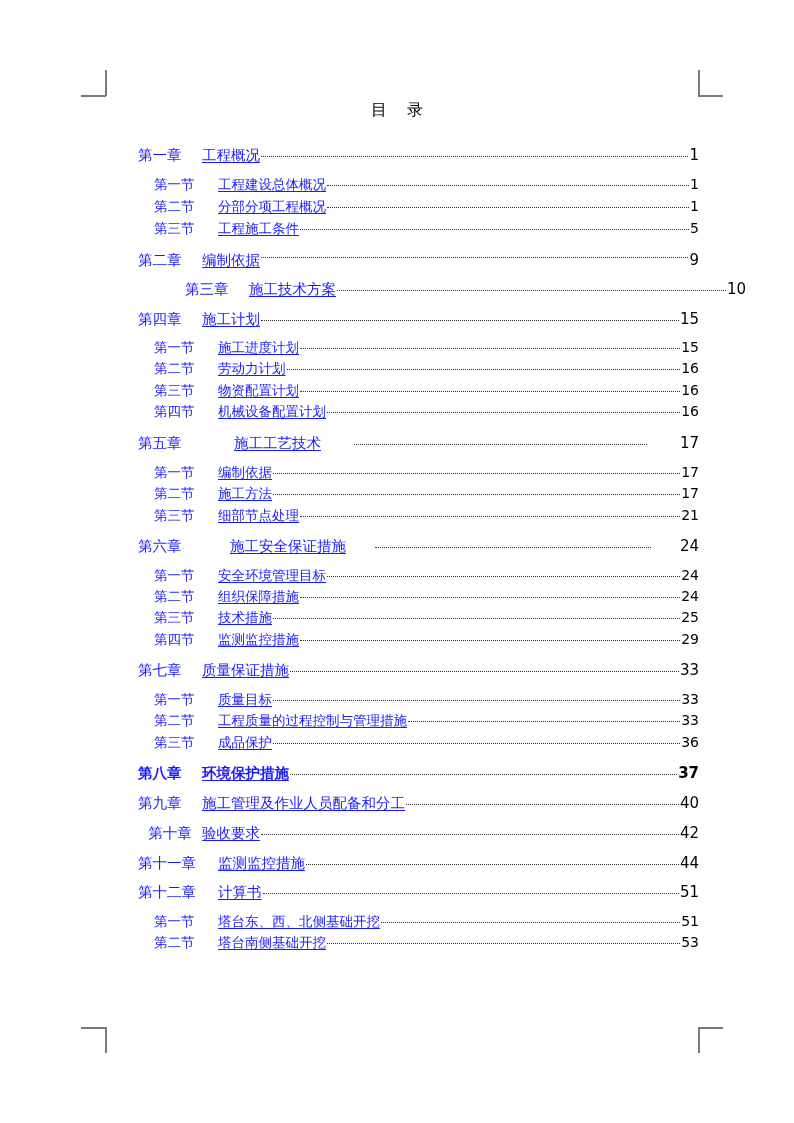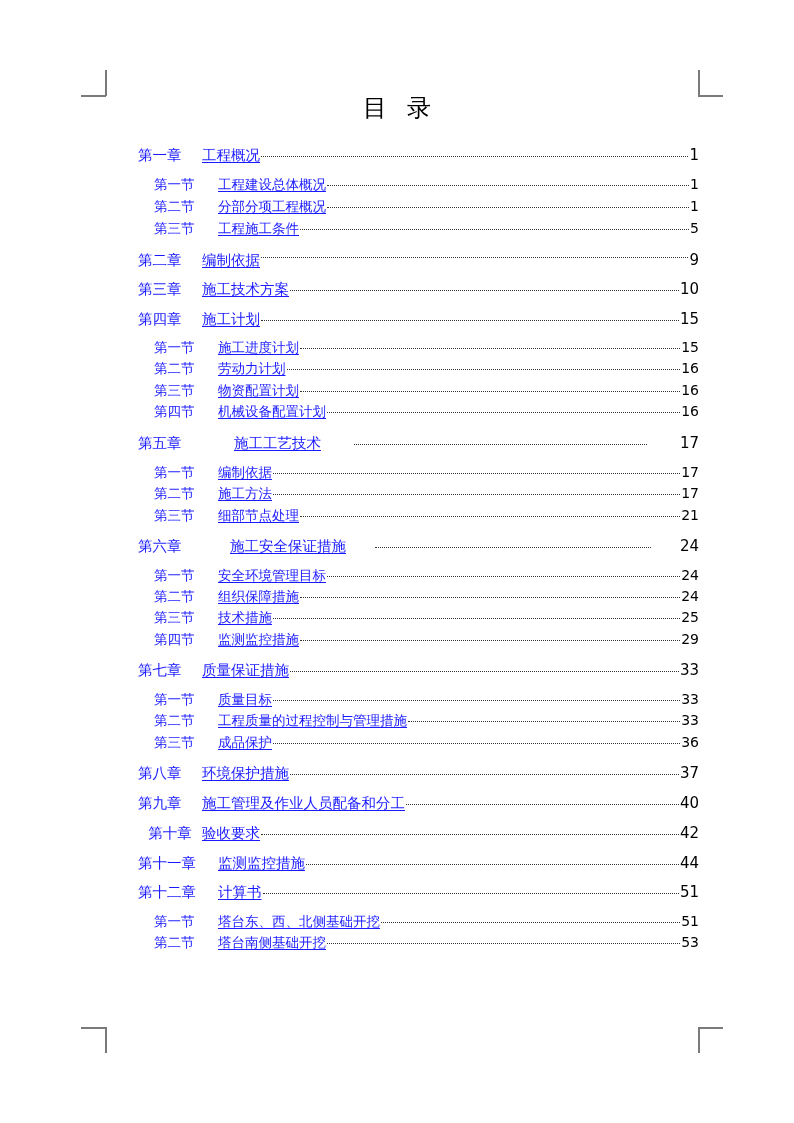--- a/index.html
+++ b/index.html
@@ -1,20 +1,20 @@
 <!DOCTYPE html>
 <html><head>
 <meta charset="utf-8">
 <style>
   html, body { margin: 0; padding: 0; background: #ffffff; }
   body { width: 794px; height: 1123px; position: relative; overflow: hidden;
          font-family: "DejaVu Sans", "Liberation Sans", sans-serif; }
   .corner { position: absolute; background: #7a7a7a; }
-  .title { position: absolute; left: 0; width: 794px; top: 92px; text-align: center;
-           font-size: 24px; color: #000; letter-spacing: 0; }
+  .title { position: absolute; left: 0; width: 794px; top: 100px; text-align: center;
+           font-size: 16px; color: #000; letter-spacing: 0; }
   .title span { display: inline-block; }
   .title .gap { width: 20px; }
   .toc-row { position: absolute; display: flex; align-items: baseline; height: 20px; }
   .toc-row.chapter { left: 138px; width: 561px; font-size: 14.5px; }
   .toc-row.section { left: 154px; width: 545px; font-size: 13.5px; justify-content: center; }
   .toc-row a { color: #1a1aff; text-decoration: underline; text-decoration-thickness: 1px;
                text-underline-offset: 2px; white-space: nowrap; cursor: pointer; }
   .num-label { display: inline-block; }
   .chapter .num-label { width: 64px; }
   .chapter.long .num-label { width: 80px; }
@@ -64,21 +64,21 @@
       <a>工程施工条件</a>
       <span class="leader"></span>
       <span class="page">5</span>
     </div>
     <div class="toc-row chapter" style="top: 250px; align-items: center;">
       <a><span class="num-label">第二章</span></a>
       <a>编制依据</a>
       <span class="leader"></span>
       <span class="page">9</span>
     </div>
-    <div class="toc-row chapter" style="top: 280px;">
+    <div class="toc-row chapter" style="top: 280px; margin-left: 47px;">
       <a><span class="num-label">第三章</span></a>
       <a>施工技术方案</a>
       <span class="leader"></span>
       <span class="page">10</span>
     </div>
     <div class="toc-row chapter" style="top: 310px;">
       <a><span class="num-label">第四章</span></a>
       <a>施工计划</a>
       <span class="leader"></span>
       <span class="page">15</span>
@@ -178,21 +178,21 @@
       <a>工程质量的过程控制与管理措施</a>
       <span class="leader"></span>
       <span class="page">33</span>
     </div>
     <div class="toc-row section" style="top: 734px;">
       <a><span class="num-label">第三节</span></a>
       <a>成品保护</a>
       <span class="leader"></span>
       <span class="page">36</span>
     </div>
-    <div class="toc-row chapter" style="top: 764px;">
+    <div class="toc-row chapter" style="top: 764px; font-weight: bold;">
       <a><span class="num-label">第八章</span></a>
       <a>环境保护措施</a>
       <span class="leader"></span>
       <span class="page">37</span>
     </div>
     <div class="toc-row chapter" style="top: 794px;">
       <a><span class="num-label">第九章</span></a>
       <a>施工管理及作业人员配备和分工</a>
       <span class="leader"></span>
       <span class="page">40</span>

